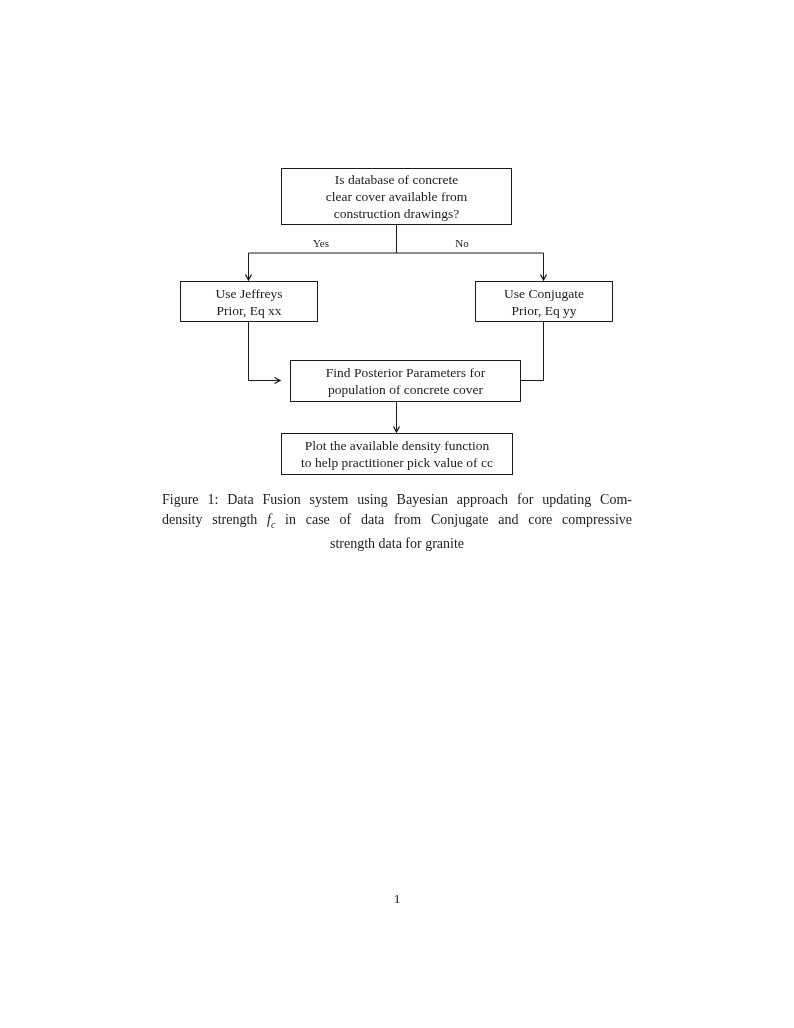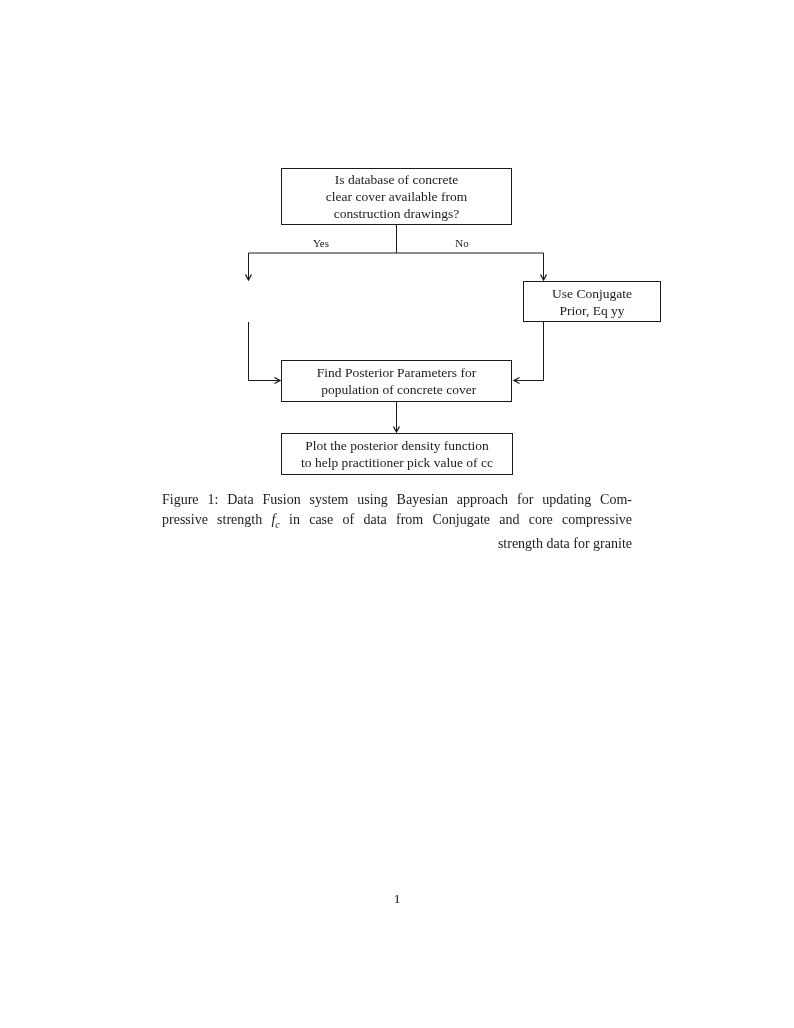--- a/index.html
+++ b/index.html
@@ -18,22 +18,22 @@
     position: absolute;
     border: 1px solid var(--ink);
     display: flex; align-items: center; justify-content: center;
     text-align: center;
     font-size: 13.5px; line-height: 17px;
     white-space: pre-line;
     background: var(--paper);
   }
   .box-decision  { left: 281px; top: 168px; width: 231px; height: 57px; }
   .box-jeffreys  { left: 180px; top: 281px; width: 138px; height: 41px; }
-  .box-conjugate { left: 475px; top: 281px; width: 138px; height: 41px; margin-left: 48px; }
-  .box-posterior { left: 281px; top: 360px; width: 231px; height: 42px; text-align: right; }
+  .box-conjugate { left: 475px; top: 281px; width: 138px; height: 41px; }
+  .box-posterior { left: 290px; top: 360px; width: 231px; height: 42px; }
   .box-plot      { left: 281px; top: 433px; width: 232px; height: 42px; }
 
   .edge-label {
     position: absolute;
     font-size: 11px; line-height: 16px;
     transform: translateX(-50%);
     background: var(--paper);
   }
   .label-yes { left: 321px; top: 235px; }
   .label-no  { left: 462px; top: 235px; }
@@ -45,21 +45,21 @@
   }
   svg.connectors path.edge { stroke: currentColor; stroke-width: 1; fill: none; }
   svg.connectors marker path { stroke: currentColor; stroke-width: 1.3; fill: none; }
 
   
   .caption {
     position: absolute; left: 162px; top: 490px; width: 470px;
     font-size: 14px; line-height: 19.5px;
   }
   .caption .just { text-align: justify; text-align-last: justify; }
-  .caption .last { text-align: right; }
+  .caption .last { text-align: center; }
   .math-var { font-style: italic; }
   .math-sub { font-style: italic; font-size: 10px; }
 
   .page-number {
     position: absolute; left: 0; top: 891px; width: 794px;
     text-align: center; font-size: 13.5px;
   }
 </style>
 </head>
 <body>
@@ -86,35 +86,37 @@
     <path class="edge" d="M396.5,402 V432" marker-end="url(#arrow)"></path>
   </svg>
 
   <div class="fbox box-decision">Is database of concrete
 clear cover available from
 construction drawings?</div>
 
   <span class="edge-label label-yes">Yes</span>
   <span class="edge-label label-no">No</span>
 
+  <div class="fbox box-jeffreys">Use Jeffreys
+Prior, Eq xx</div>
 
   <div class="fbox box-conjugate">Use Conjugate
 Prior, Eq yy</div>
 
   <div class="fbox box-posterior">Find Posterior Parameters for
 population of concrete cover</div>
 
-  <div class="fbox box-plot">Plot the posterior density function
+  <div class="fbox box-plot">Plot the available density function
 to help practitioner pick value of cc</div>
 
   <div class="caption">
     <div class="just">
       <span>Figure 1: Data Fusion system using Bayesian approach for updating Com-</span>
     </div>
-    <div class="just"><span>pressive strength </span><span class="math-var">f</span><sub class="math-sub">c</sub><span> in case of data from Conjugate and core compressive</span></div>
+    <div class="just"><span>density strength </span><span class="math-var">f</span><sub class="math-sub">c</sub><span> in case of data from Conjugate and core compressive</span></div>
     <div class="last">
       <span>strength data for granite</span>
     </div>
   </div>
 
   <div class="page-number">1</div>
 
 </div>
 
 </body></html>

